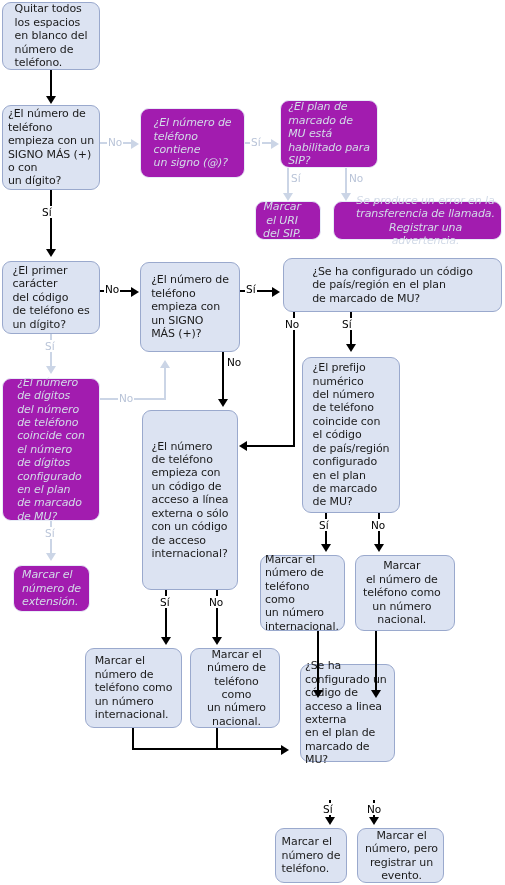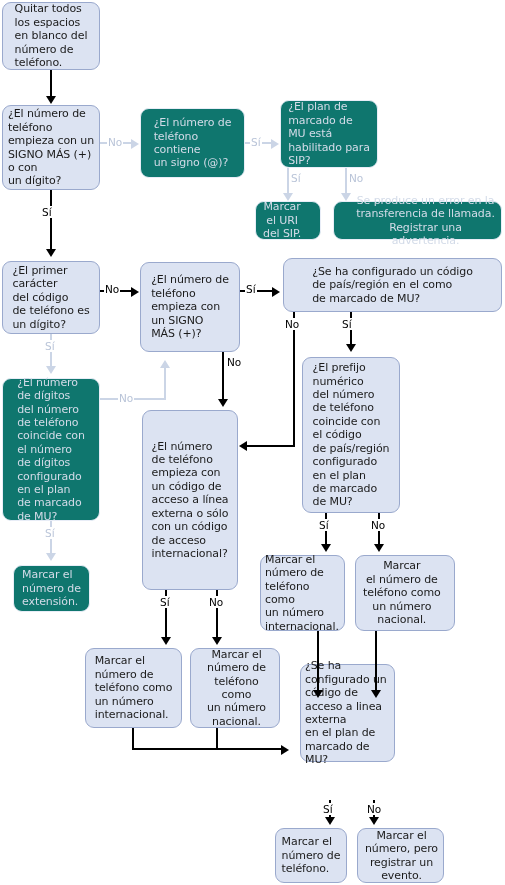--- a/index.html
+++ b/index.html
@@ -28,22 +28,23 @@
     background: #dce3f2;
     color: #1b1b1b;
     font-size: 11px;
     line-height: 13.4px;
     padding: 3px 4px;
     white-space: pre-line;
     letter-spacing: -0.1px;
   }
   .node.faded {
     border-color: #e8edf7;
-    background: #0f766e;
+    background: #a21caf;
     color: #d3dbe8;
+    font-style: italic;
   }
   .node.left-align {
     justify-content: flex-start;
     text-align: center;
     padding-left: 7px;
   }
   .edge {
     position: absolute;
     background: #000000;
   }
@@ -148,21 +149,21 @@
 configurado
 en el plan
 de marcado
 de MU?</div>
 
   <div class="node faded" style="left:13px; top:565px; width:77px; height:47px;">Marcar el
 número de
 extensión.</div>
 
   <div class="node" style="left:283px; top:258px; width:219px; height:54px;">¿Se ha configurado un código
-de país/región en el como
+de país/región en el plan
 de marcado de MU?</div>
 
   <div class="node" style="left:302px; top:357px; width:98px; height:156px;">¿El prefijo
 numérico
 del número
 de teléfono
 coincide con
 el código
 de país/región
 configurado

